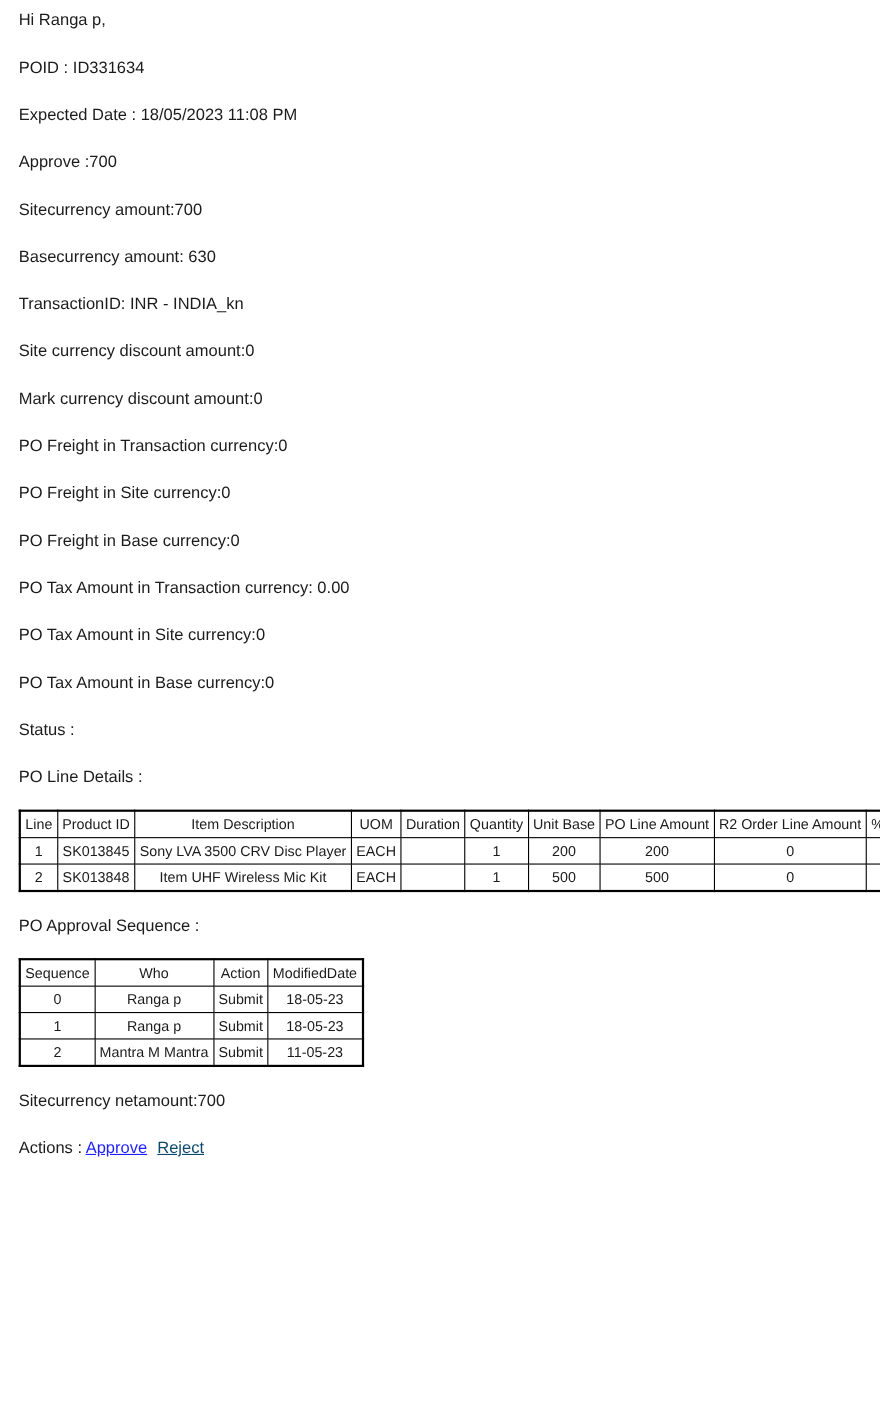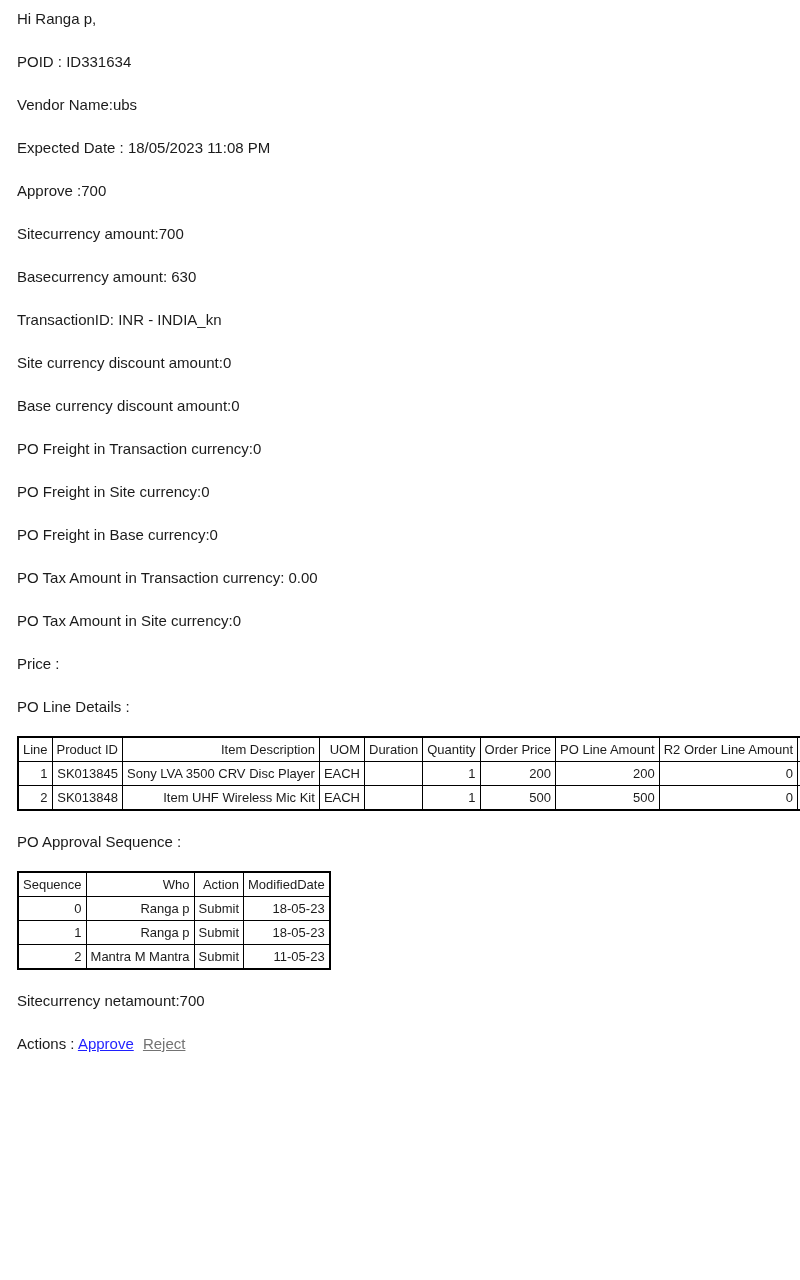--- a/index.html
+++ b/index.html
@@ -24,21 +24,21 @@
     white-space: pre-wrap;
   }
   table {
     border-collapse: collapse;
     border: 2px solid #000;
     margin: -5px 0 22px 0;
   }
   th, td {
     border: 1px solid #000;
     font-weight: normal;
-    text-align: right;
+    text-align: center;
     vertical-align: middle;
     font-size: 13px;
     line-height: 19px;
     padding: 2px 4px;
     white-space: nowrap;
   }
   a.action-link {
     color: #1f1fff;
     cursor: pointer;
   }
@@ -47,47 +47,47 @@
   }
 </style>
 </head>
 <body>
 
 <div class="page">
 
   <p>Hi Ranga p,</p>
 
   <p>POID : ID331634</p>
-  <p>Vendor Name:ubs</p>
   <p>Expected Date : 18/05/2023 11:08 PM</p>
   <p>Approve :700</p>
   <p>Sitecurrency amount:700</p>
   <p>Basecurrency amount: 630</p>
   <p>TransactionID: INR - INDIA_kn</p>
   <p>Site currency discount amount:0</p>
-  <p>Base currency discount amount:0</p>
+  <p>Mark currency discount amount:0</p>
   <p>PO Freight in Transaction currency:0</p>
   <p>PO Freight in Site currency:0</p>
   <p>PO Freight in Base currency:0</p>
   <p>PO Tax Amount in Transaction currency: 0.00</p>
   <p>PO Tax Amount in Site currency:0</p>
-  <p>Price :</p>
+  <p>PO Tax Amount in Base currency:0</p>
+  <p>Status :</p>
 
   <p>PO Line Details :</p>
 
   <table>
       <thead>
         <tr>
           <th>Line</th>
           <th>Product ID</th>
           <th>Item Description</th>
           <th>UOM</th>
           <th>Duration</th>
           <th>Quantity</th>
-          <th>Order Price</th>
+          <th>Unit Base</th>
           <th>PO Line Amount</th>
           <th>R2 Order Line Amount</th>
           <th>% Mark Up</th>
         </tr>
       </thead>
       <tbody>
         <tr>
           <td>1</td>
           <td>SK013845</td>
           <td>Sony LVA 3500 CRV Disc Player</td>
@@ -142,15 +142,15 @@
           <td>2</td>
           <td>Mantra M Mantra</td>
           <td>Submit</td>
           <td>11-05-23</td>
         </tr>
       </tbody>
     </table>
 
   <p>Sitecurrency netamount:700</p>
 
-  <p class="actions-row"><span>Actions : </span><a href="#" class="action-link" style="color: rgb(31, 31, 255);">Approve</a> <a href="#" class="action-link" style="color: #737373;">Reject</a></p>
+  <p class="actions-row"><span>Actions : </span><a href="#" class="action-link" style="color: rgb(31, 31, 255);">Approve</a> <a href="#" class="action-link" style="color: #0c4a6e;">Reject</a></p>
 
 </div>
 
 </body></html>

